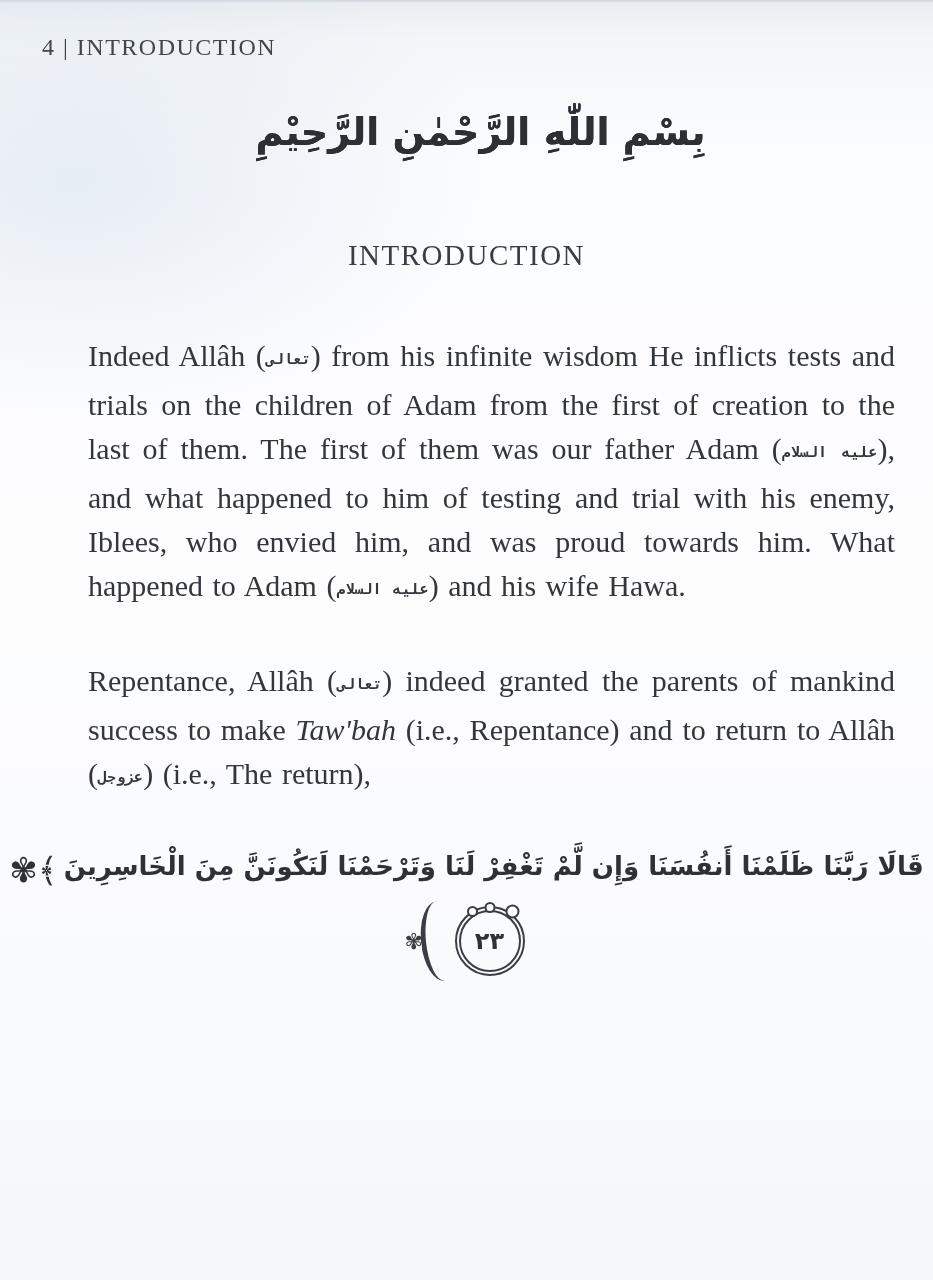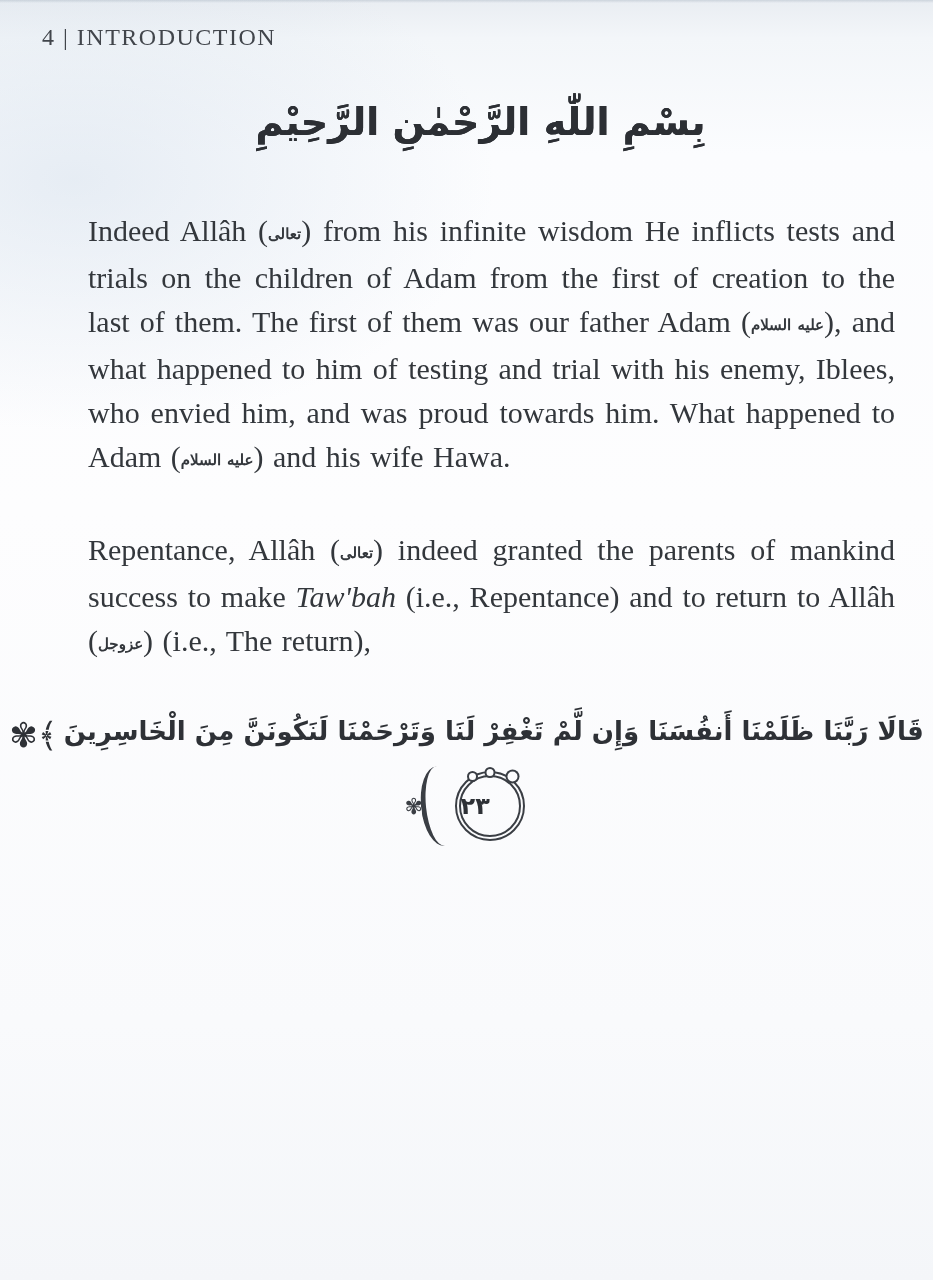--- a/index.html
+++ b/index.html
@@ -15,21 +15,21 @@
     background:
       radial-gradient(ellipse 700px 420px at 8% 14%, rgba(205,218,232,0.45), rgba(205,218,232,0) 60%),
       linear-gradient(180deg, #e9edf2 0%, #f3f6f9 3%, #fbfcfe 12%, #fdfdfe 40%, #f9fafc 80%, #f4f6f9 100%);
   }
   .page::before {
     content:""; position:absolute; top:0; left:0; right:0; height:3px;
     background:linear-gradient(180deg, rgba(150,165,180,0.35), rgba(150,165,180,0));
   }
 
   .running-header {
-    padding:24px 0 0 42px;
+    padding:34px 0 0 42px;
     font-size:24px;
     letter-spacing:1.5px;
     color:#41454b;
   }
 
   .bismillah {
     margin-top:48px;
     text-align:center;
     direction:rtl;
     font-family:"DejaVu Sans", sans-serif;
@@ -61,21 +61,21 @@
     word-spacing:2px;
     color:#33373c;
   }
   .para:last-child { margin-bottom:0; }
   .italic { font-style:italic; }
   .honorific {
     font-size:30px;
     white-space:nowrap;
   }
   .honorific .ar {
-    font-family:Liberation Serif, serif;
+    font-family:Liberation Mono, monospace;
     font-size:15px;
     font-weight:bold;
     vertical-align:2px;
     letter-spacing:-1px;
   }
 
   .arabic-verse {
     margin:48px 28px 0 28px;
     display:flex;
     justify-content:center;
@@ -122,21 +122,21 @@
   .crescent-flower {
     position:absolute; left:-4px; top:30px;
     font-size:22px; color:#3a3e44;
     font-family:"DejaVu Sans", sans-serif;
   }
   .medallion {
     position:relative;
     width:58px; height:58px;
     border:6px double #3a3e44;
     border-radius:50%;
-    display:flex; align-items:center; 
+    display:flex; align-items:center; justify-content:center;
     background:transparent;
   }
   .medallion::before, .medallion::after {
     content:""; position:absolute;
     width:7px; height:7px; border:2px solid #3a3e44; border-radius:50%;
     background:#fdfdfe;
   }
   .medallion::before { top:-10px; left:50%; transform:translateX(-50%); }
   .medallion::after {
     top:-6px; left:6px;
@@ -152,20 +152,21 @@
 </style>
 </head>
 <body>
 
 <div class="page">
 
   <div class="running-header">4 | INTRODUCTION</div>
 
   <div class="bismillah">بِسْمِ اللّٰهِ الرَّحْمٰنِ الرَّحِيْمِ</div>
 
+  <h1 class="title">INTRODUCTION</h1>
 
   <div class="body-text">
       <p class="para"><span>Indeed Allâh </span><span class="honorific">(<span class="ar" dir="rtl">تعالى</span>)</span><span> from his infinite wisdom He inflicts tests and trials on the children of Adam from the first of creation to the last of them. The first of them was our father Adam </span><span class="honorific">(<span class="ar" dir="rtl">عليه السلام</span>)</span><span>, and what happened to him of testing and trial with his enemy, Iblees, who envied him, and was proud towards him. What happened to Adam </span><span class="honorific">(<span class="ar" dir="rtl">عليه السلام</span>)</span><span> and his wife Hawa.</span></p>
       <p class="para"><span>Repentance, Allâh </span><span class="honorific">(<span class="ar" dir="rtl">تعالى</span>)</span><span> indeed granted the parents of mankind success to make </span><span class="italic">Taw'bah</span><span> (i.e., Repentance) and to return to Allâh </span><span class="honorific">(<span class="ar" dir="rtl">عزوجل</span>)</span><span> (i.e., The return),</span></p>
     </div>
 
   <div class="arabic-verse">
     <span class="verse-ornament"><span>✾</span><span>﴾</span></span>
     <span class="verse-text">قَالَا رَبَّنَا ظَلَمْنَا أَنفُسَنَا وَإِن لَّمْ تَغْفِرْ لَنَا وَتَرْحَمْنَا لَنَكُونَنَّ مِنَ الْخَاسِرِينَ</span>
   </div>

